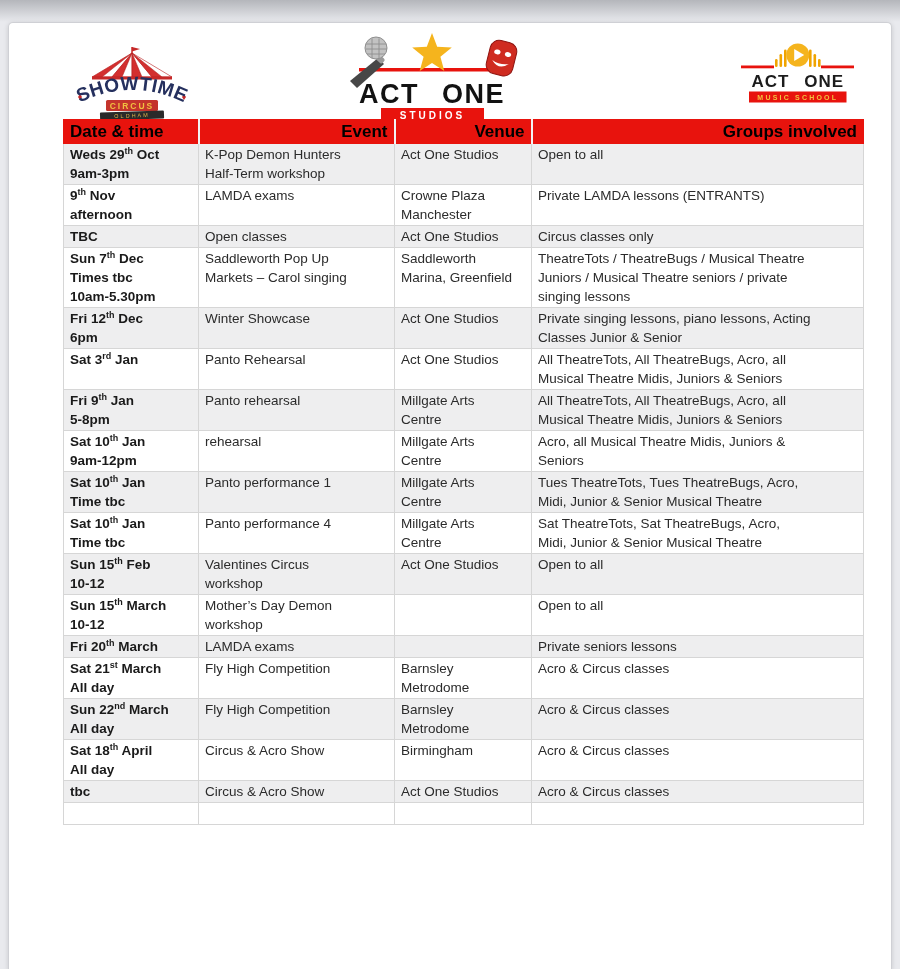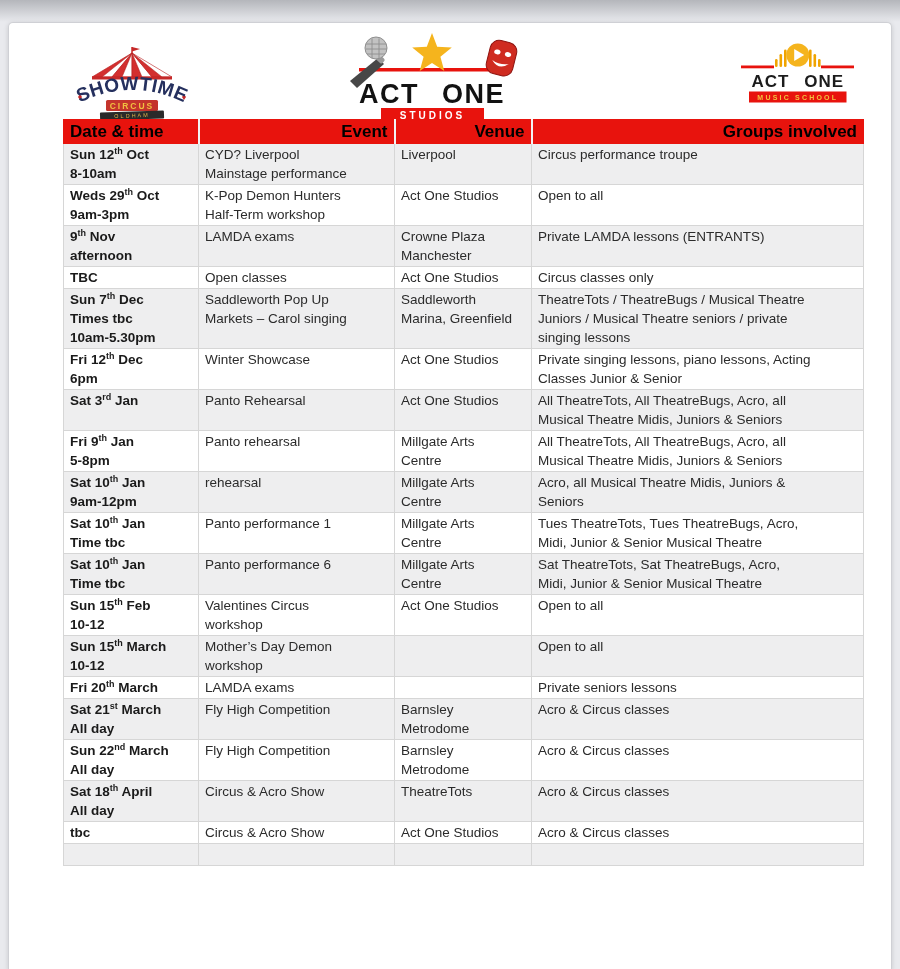--- a/index.html
+++ b/index.html
@@ -156,28 +156,20 @@
       <thead>
         <tr>
           <th>Date &amp; time</th>
           <th>Event</th>
           <th>Venue</th>
           <th>Groups involved</th>
         </tr>
       </thead>
       <tbody>
           <tr>
-    <td class="c-date">Sun 12<sup>th</sup> Oct
-8-10am</td>
-    <td class="c-event">CYD? Liverpool
-Mainstage performance</td>
-    <td class="c-venue">Liverpool</td>
-    <td class="c-groups">Circus performance troupe</td>
-  </tr>
-          <tr>
     <td class="c-date">Weds 29<sup>th</sup> Oct
 9am-3pm</td>
     <td class="c-event">K-Pop Demon Hunters
 Half-Term workshop</td>
     <td class="c-venue">Act One Studios</td>
     <td class="c-groups">Open to all</td>
   </tr>
           <tr>
     <td class="c-date">9<sup>th</sup> Nov
 afternoon</td>
@@ -242,21 +234,21 @@
 Time tbc</td>
     <td class="c-event">Panto performance 1</td>
     <td class="c-venue">Millgate Arts
 Centre</td>
     <td class="c-groups">Tues TheatreTots, Tues TheatreBugs, Acro,
 Midi, Junior &amp; Senior Musical Theatre</td>
   </tr>
           <tr>
     <td class="c-date">Sat 10<sup>th</sup> Jan
 Time tbc</td>
-    <td class="c-event">Panto performance 6</td>
+    <td class="c-event">Panto performance 4</td>
     <td class="c-venue">Millgate Arts
 Centre</td>
     <td class="c-groups">Sat TheatreTots, Sat TheatreBugs, Acro,
 Midi, Junior &amp; Senior Musical Theatre</td>
   </tr>
           <tr>
     <td class="c-date">Sun 15<sup>th</sup> Feb
 10-12</td>
     <td class="c-event">Valentines Circus
 workshop</td>
@@ -290,21 +282,21 @@
 All day</td>
     <td class="c-event">Fly High Competition</td>
     <td class="c-venue">Barnsley
 Metrodome</td>
     <td class="c-groups">Acro &amp; Circus classes</td>
   </tr>
           <tr>
     <td class="c-date">Sat 18<sup>th</sup> April
 All day</td>
     <td class="c-event">Circus &amp; Acro Show</td>
-    <td class="c-venue">TheatreTots</td>
+    <td class="c-venue">Birmingham</td>
     <td class="c-groups">Acro &amp; Circus classes</td>
   </tr>
           <tr>
     <td class="c-date">tbc</td>
     <td class="c-event">Circus &amp; Acro Show</td>
     <td class="c-venue">Act One Studios</td>
     <td class="c-groups">Acro &amp; Circus classes</td>
   </tr>
           <tr>
     <td class="c-date"></td>

